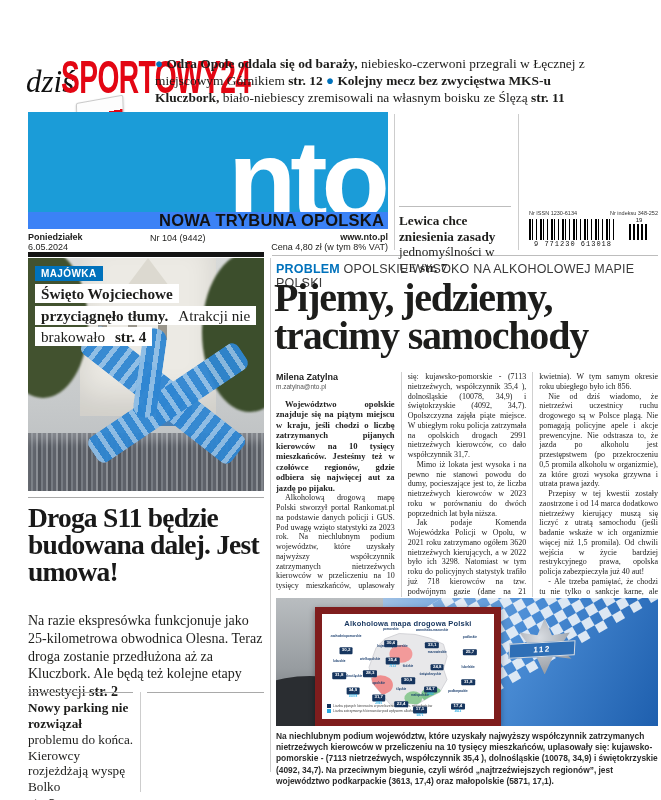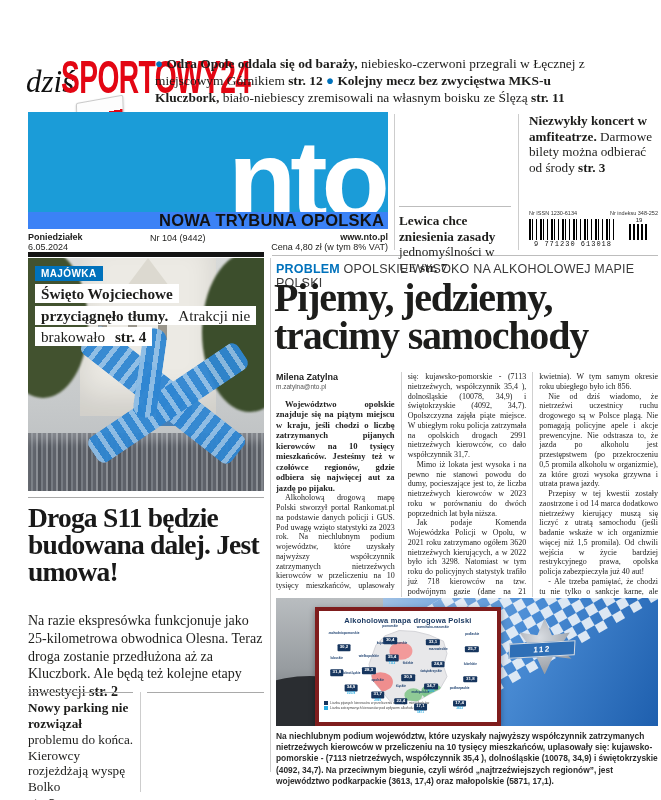--- a/index.html
+++ b/index.html
@@ -105,21 +105,21 @@
   #pm-band{position:absolute;left:-6%;top:-40%;width:130%;height:85%;transform:rotate(-30deg);
     background:repeating-conic-gradient(#eef3f8 0% 25%,rgba(255,255,255,0) 0% 50%) 0 0/20px 20px;opacity:.9;}
   #pm-star{position:absolute;left:63%;top:16%;width:56px;height:56px;
     background:radial-gradient(circle at 40% 35%,#d9dde2 0,#a8adb4 55%,#7e848b 100%);
     clip-path:polygon(50% 0%,63% 30%,95% 25%,76% 52%,98% 72%,65% 68%,50% 100%,35% 68%,2% 72%,24% 52%,5% 25%,37% 30%);}
   #pm-ribbon{position:absolute;left:61%;top:34%;width:64px;height:13px;background:#2f6fb6;border:1px solid #d9dde2;
     transform:skewX(-6deg) rotate(-3deg);color:#fff;font-weight:bold;font-size:8px;letter-spacing:1.5px;
     text-align:center;line-height:13px;}
   
   #inset{position:absolute;left:39px;top:9px;width:186px;height:119px;background:#fff;
-    border:4px solid #7f1d1d;box-sizing:border-box;box-shadow:0 2px 6px rgba(0,0,0,.35);}
+    border:7px solid #7f1d1d;box-sizing:border-box;box-shadow:0 2px 6px rgba(0,0,0,.35);}
   #inset-title{font-size:7.5px;font-weight:bold;color:#16355e;text-align:center;margin-top:5px;letter-spacing:.2px;}
   #map-area{position:relative;width:100%;height:86px;}
   #map-svg{display:block;margin:2px auto 0 auto;}
   .map-badge{position:absolute;transform:translate(-50%,-50%);text-align:center;line-height:1;white-space:nowrap;}
   .map-badge .n{font-size:3.1px;color:#1a3e6e;font-weight:bold;margin-bottom:.5px;}
   .map-badge .v{display:inline-block;background:#16355e;color:#fff;font-size:4.4px;font-weight:bold;
     padding:1px 2.5px;border-radius:1px;}
   .map-badge .c{font-size:3.1px;color:#29abe2;font-weight:bold;margin-top:.5px;}
   #legend{position:absolute;left:5px;bottom:3px;}
   .leg-row{display:flex;align-items:center;margin-top:1px;}
@@ -153,21 +153,20 @@
     <div class="b">www.nto.pl</div>
     <div>Cena 4,80 zł (w tym 8% VAT)</div>
   </div>
   <div class="abs" id="black-bar"></div>
   <div class="abs" id="top-hairline"></div>
 
   <div class="abs vr" id="vr1"></div>
   <div class="abs vr" id="vr2"></div>
   <div class="abs hairline" id="td1"></div>
   <div class="abs teaser" id="teaser-lewica"><span class="b">Lewica chce zniesienia zasady </span><span>jednomyślności w UE </span><span class="b">str. 7</span></div>
-  <div class="abs teaser" id="teaser-koncert"><span class="b">Niezwykły koncert w amfiteatrze. </span><span>Darmowe bilety można odbierać od środy </span><span class="b">str. 3</span></div>
 
   <div class="abs" id="issn-row">
     <span>Nr ISSN 1230-6134</span>
     <span>Nr indeksu 348-252</span>
   </div>
   <div class="abs" id="barcode">
     <div id="bc-lines"></div>
     <div id="bc-num">9 771230 613018</div>
     <div id="bc-addon-num">19</div>
     <div id="bc-addon"></div>

